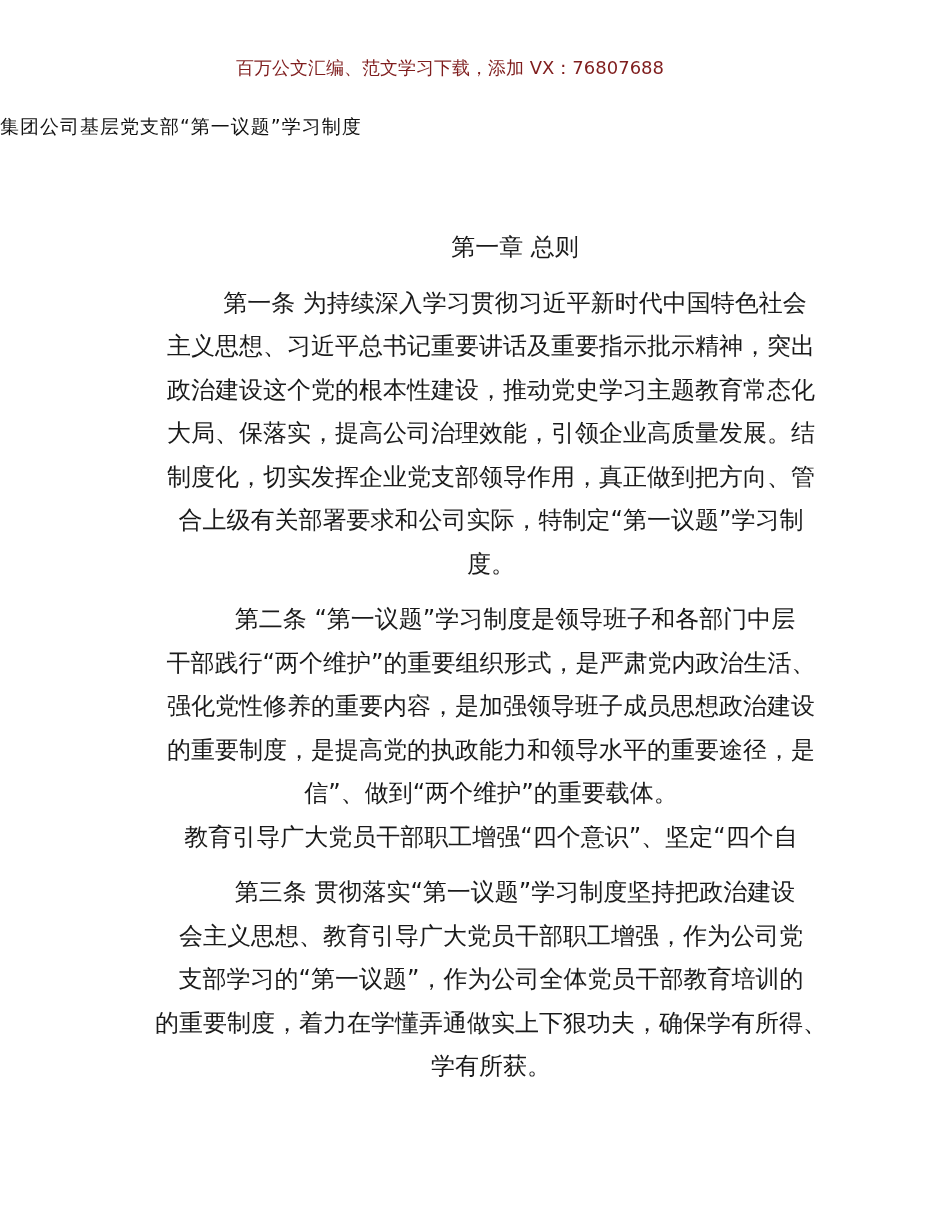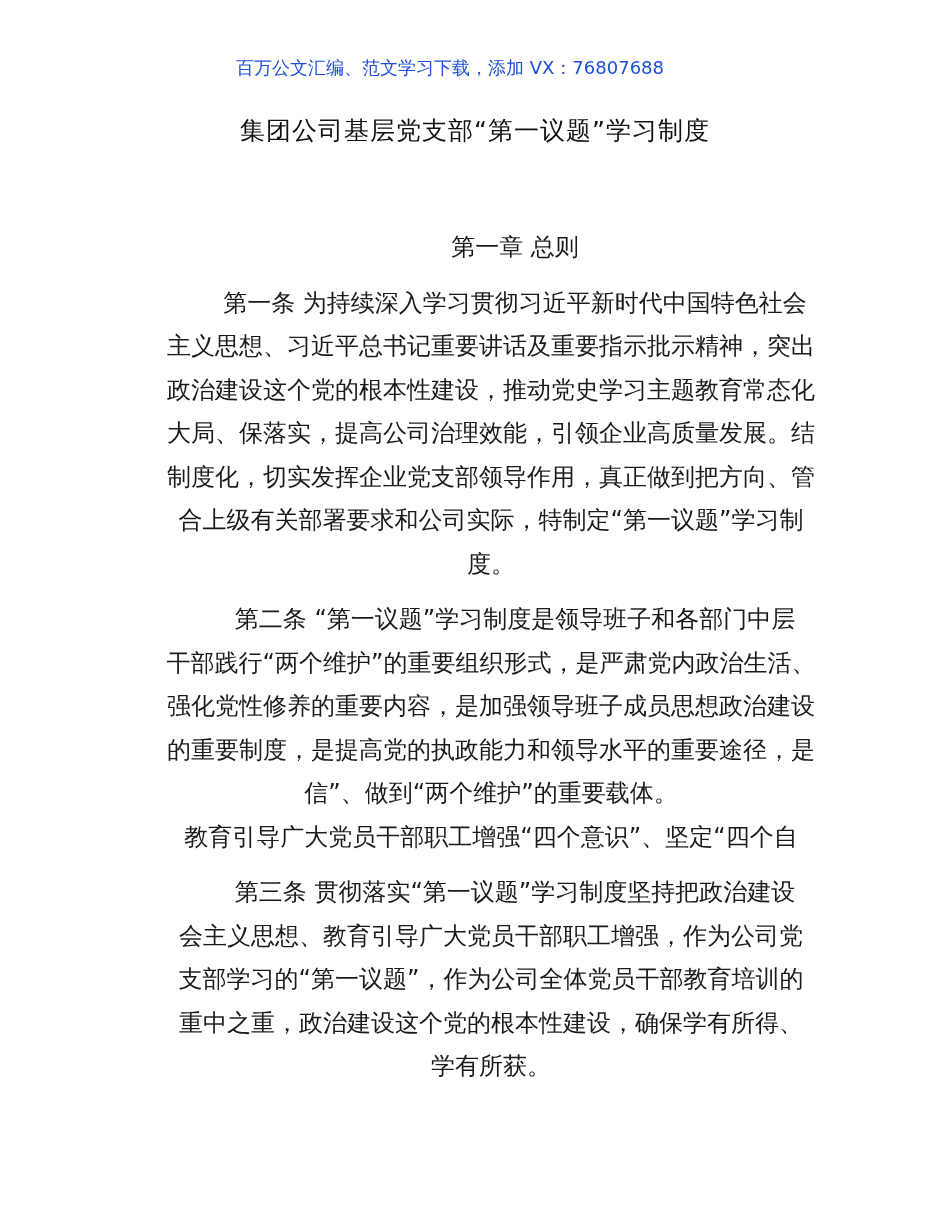--- a/index.html
+++ b/index.html
@@ -1,21 +1,21 @@
 <!DOCTYPE html>
 <html><head>
 <meta charset="utf-8">
 <style>
   html, body { margin: 0; padding: 0; background: #ffffff; }
   body { width: 950px; height: 1230px; position: relative; overflow: hidden;
          font-family: "DejaVu Sans", "Liberation Sans", sans-serif; color: #1a1a1a; }
   .header { position: absolute; top: 56px; left: 0; width: 900px; text-align: center;
-            font-size: 18px; color: #1d4ed8; letter-spacing: 0px; }
-  .title { position: absolute; top: 114px; left: 0; width: 950px; text-align: center;
-           font-size: 25px; color: #111; letter-spacing: 1px; }
+            font-size: 18px; color: #7f1d1d; letter-spacing: 0px; }
+  .title { position: absolute; top: 114px; left: 0; width: 950px; 
+           font-size: 19px; color: #111; letter-spacing: 1px; }
   .body { position: absolute; left: 141px; top: 226px; width: 700px; }
   .line { font-size: 24px; line-height: 43.5px; height: 43.5px; white-space: nowrap; color: #1a1a1a; text-align: center; }
   .indent { padding-left: 48px; }
   .para-gap { height: 12px; }
 </style>
 </head>
 <body>
 
 <div class="header">百万公文汇编、范文学习下载，添加 VX：76807688</div>
 
@@ -43,16 +43,16 @@
     <div class="line">的重要制度，是提高党的执政能力和领导水平的重要途径，是</div>
     <div class="line">信”、做到“两个维护”的重要载体。</div>
     <div class="line">教育引导广大党员干部职工增强“四个意识”、坚定“四个自</div>
   </div>
   <div class="para-gap"></div>
 
   <div>
     <div class="line indent">第三条 贯彻落实“第一议题”学习制度坚持把政治建设</div>
     <div class="line">会主义思想、教育引导广大党员干部职工增强，作为公司党</div>
     <div class="line">支部学习的“第一议题”，作为公司全体党员干部教育培训的</div>
-    <div class="line">重中之重，政治建设这个党的根本性建设，确保学有所得、</div>
+    <div class="line">的重要制度，着力在学懂弄通做实上下狠功夫，确保学有所得、</div>
     <div class="line">学有所获。</div>
   </div>
 </div>
 
 </body></html>

